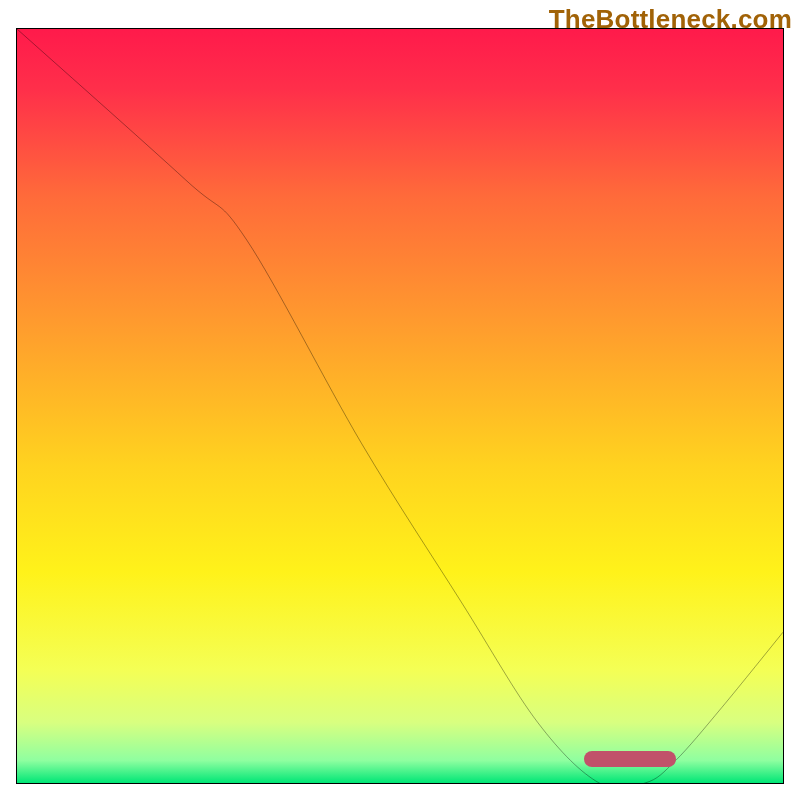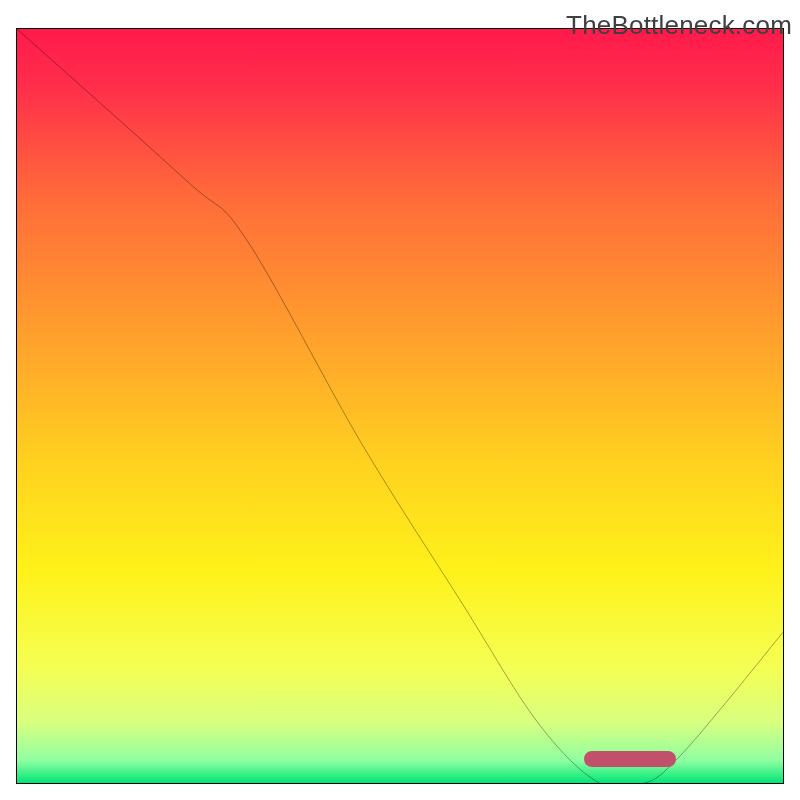--- a/index.html
+++ b/index.html
@@ -12,25 +12,25 @@
     font-family: Arial, Helvetica, sans-serif;
   }
   .chart-outer {
     position: relative;
     width: 800px;
     height: 800px;
     box-sizing: border-box;
   }
   .watermark {
     position: absolute;
-    top: 10px;
+    top: 4px;
     right: 8px;
     font-size: 26px;
-    color: #404040;
-    font-weight: 400;
+    color: #a16207;
+    font-weight: 700;
     letter-spacing: 0.2px;
     z-index: 4;
   }
   .plot-frame {
     position: absolute;
     left: 16px;
     top: 28px;
     width: 768px;
     height: 756px;
     border: 1px solid #000;

